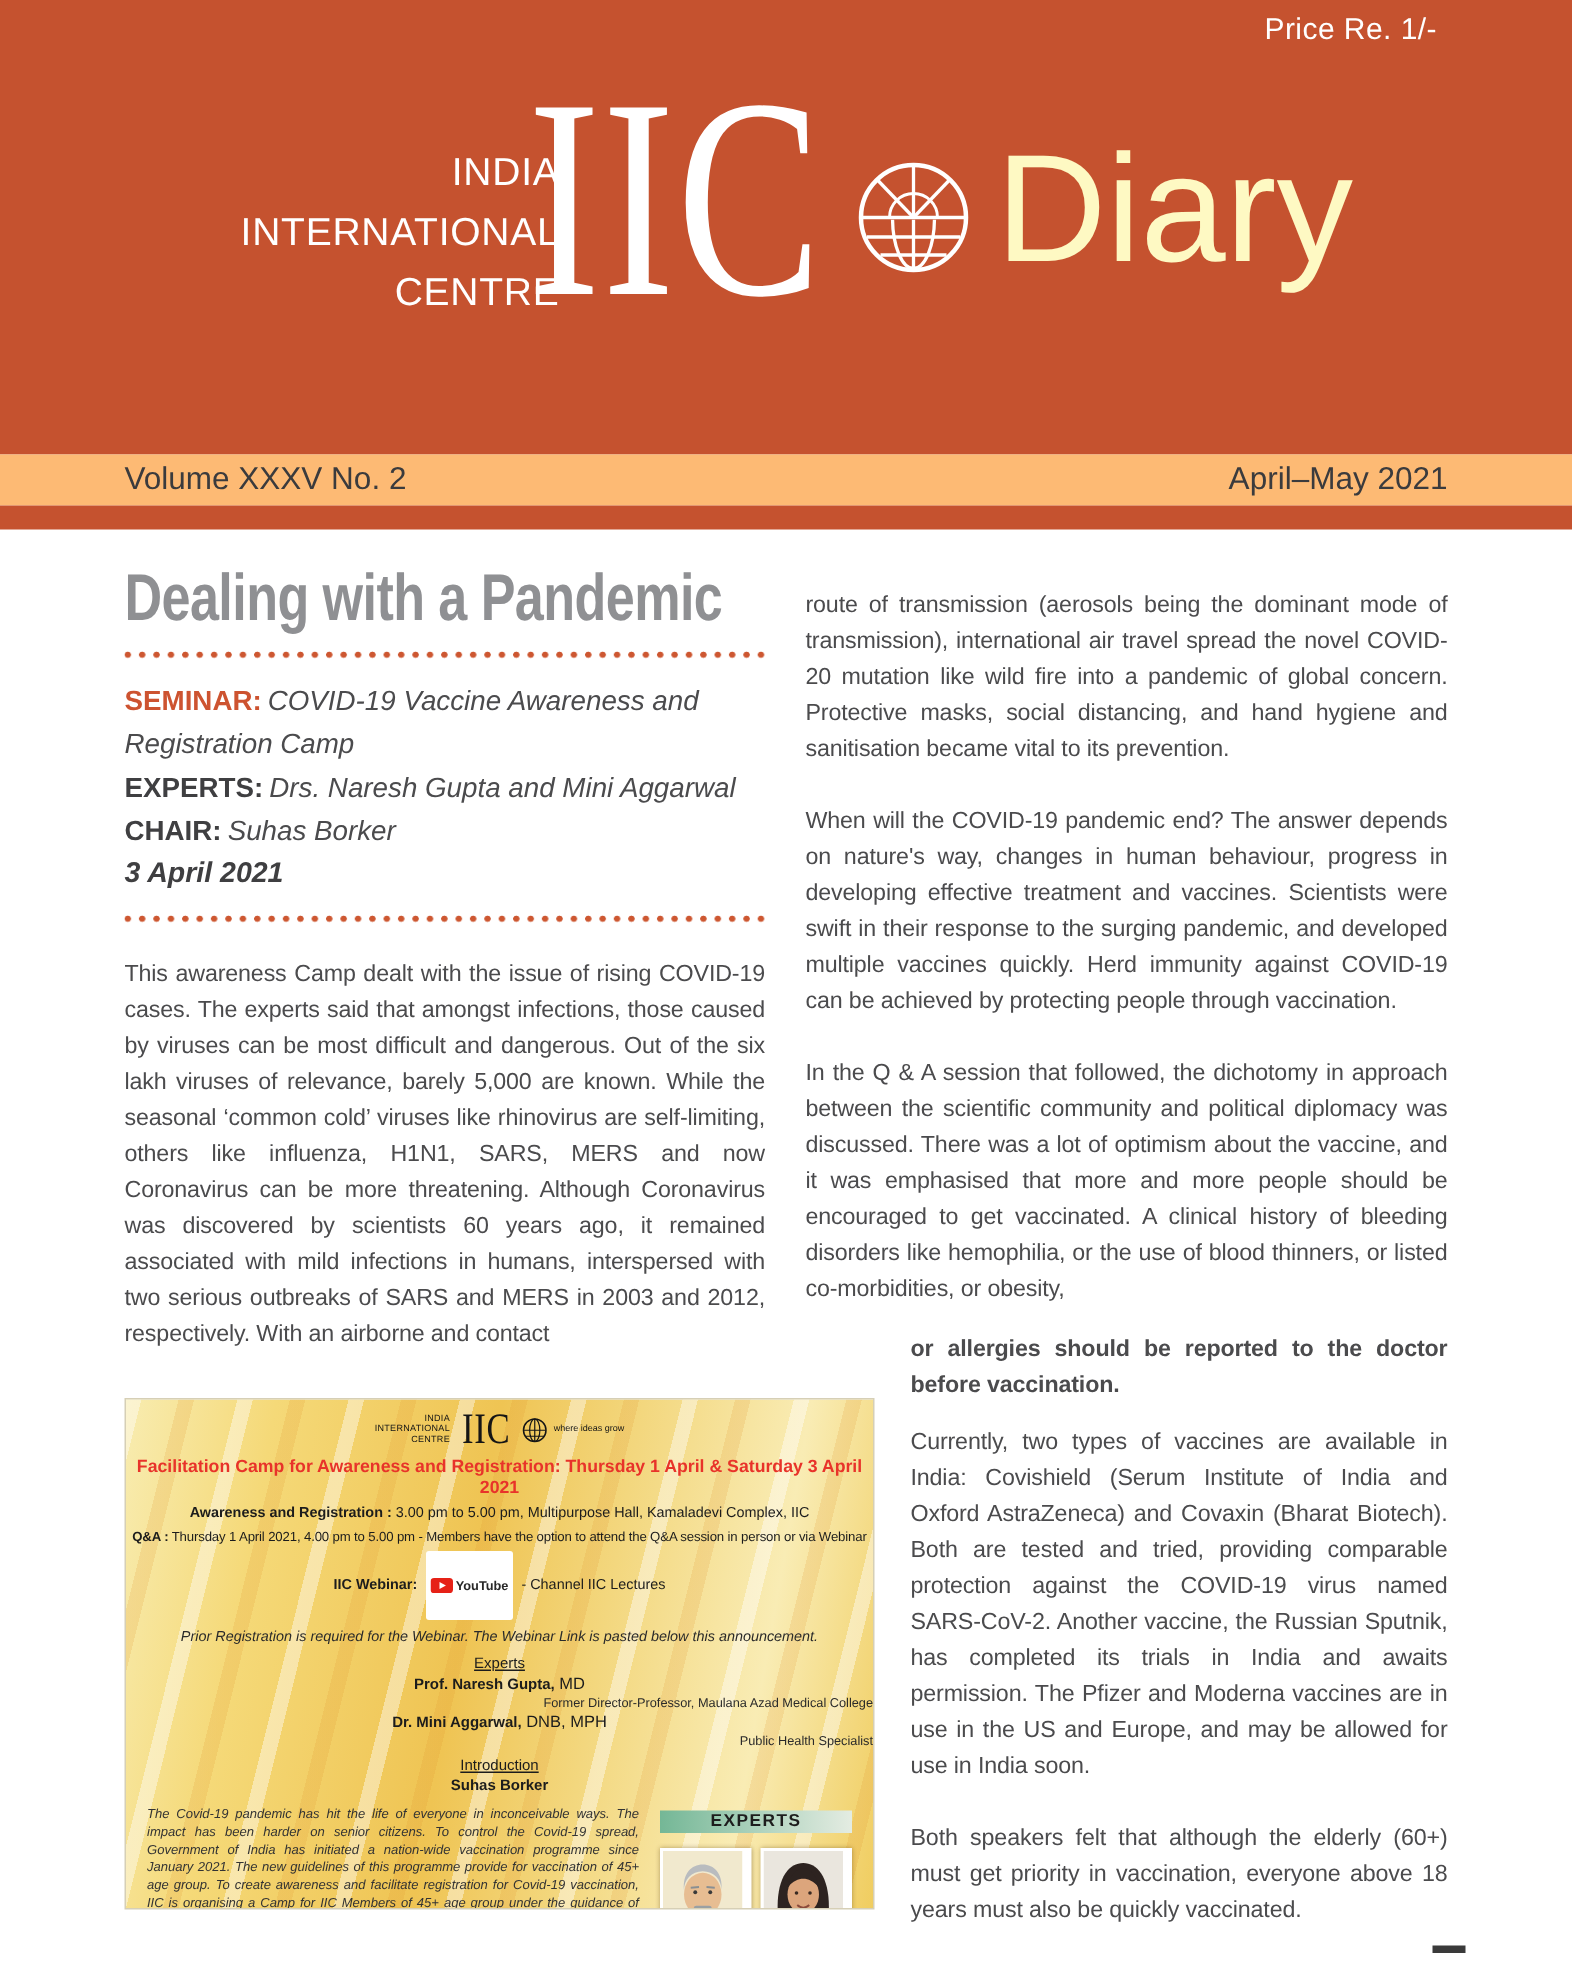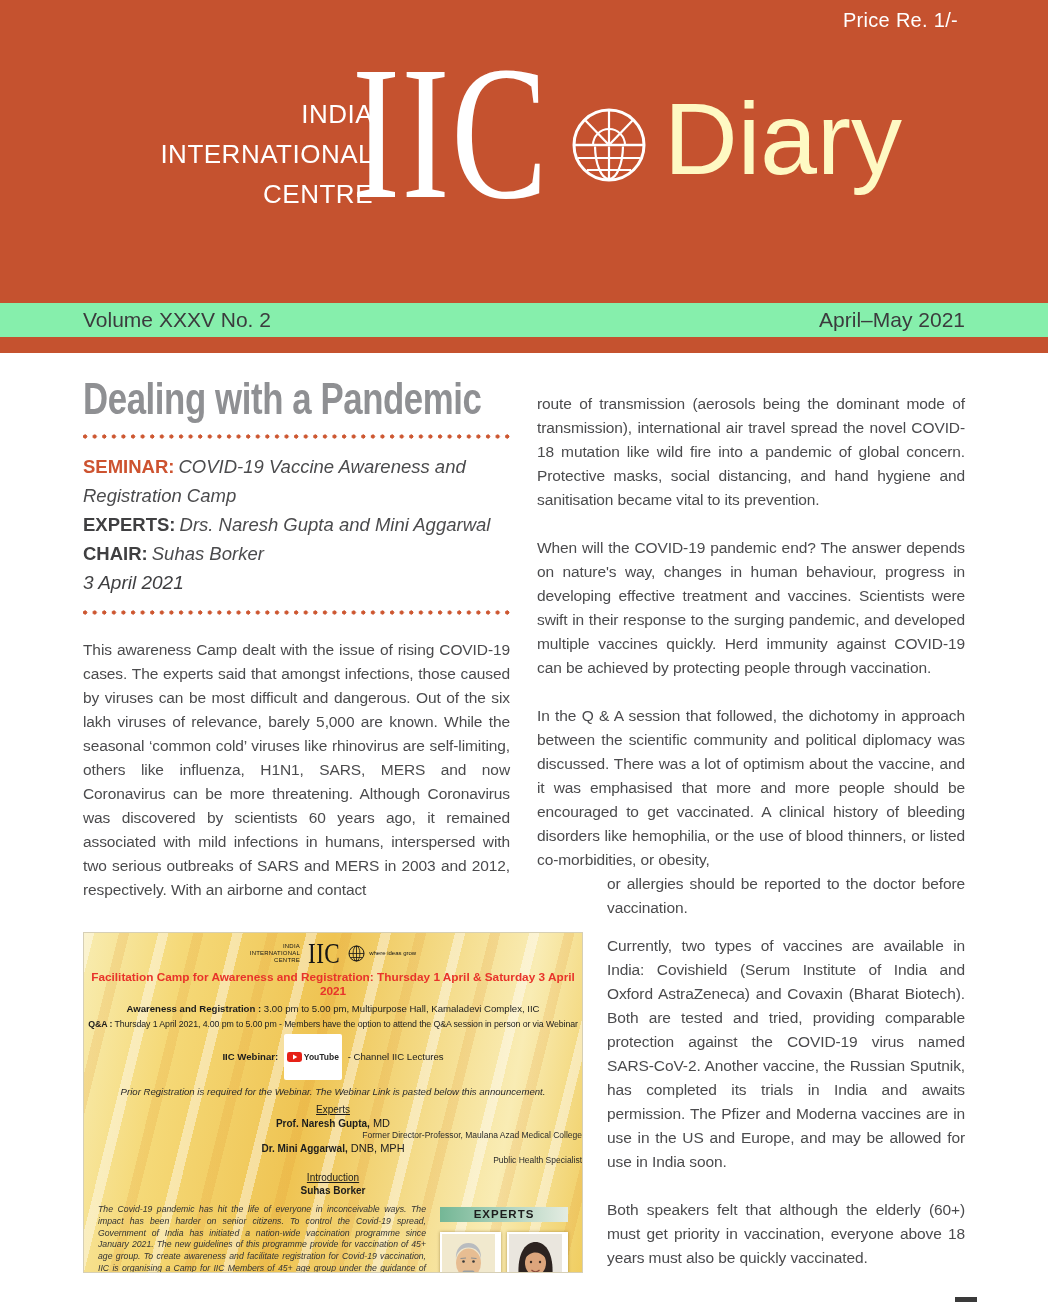--- a/index.html
+++ b/index.html
@@ -16,45 +16,45 @@
          font-size:26px; line-height:40px; letter-spacing:0.5px; }
   .org span { display:block; }
   .iic { position:absolute; left:352px; top:38px; color:#ffffff;
          font-family:"Liberation Serif", serif; font-size:190px; line-height:1;
          letter-spacing:2px; transform:scaleX(0.76); transform-origin:left top; }
   .globe { position:absolute; left:570px; top:106px; }
   .diary { position:absolute; left:664px; top:86px; color:#fef9c3;
            font-size:102px; line-height:1.05; letter-spacing:0px; }
 
   
-  .volume-bar { position:absolute; left:0; top:303px; width:1048px; height:34px; background:#86efac;
+  .volume-bar { position:absolute; left:0; top:303px; width:1048px; height:34px; background:#fdba74;
                 display:flex; justify-content:space-between; align-items:center; padding:0 83px;
                 color:#3b3b3d; font-size:21px; }
   .strip { position:absolute; left:0; top:337px; width:1048px; height:16px; background:#c5522f; }
 
   
   .col-left  { position:absolute; left:83px;  top:376px; width:427px; }
   .col-right { position:absolute; left:537px; top:392px; width:428px; }
 
   .title { color:#8f9093; font-size:44px; font-weight:700; line-height:46px; white-space:nowrap;
            transform:scaleX(0.79); transform-origin:left center; letter-spacing:-0.5px; }
   .dotted { height:5px; margin:12px 0 13px;
             background-image:radial-gradient(circle at 2.2px 2.5px, #cd5731 1.9px, transparent 2.3px);
             background-size:9.6px 5px; background-repeat:repeat-x; }
   .meta { font-size:18.5px; line-height:29px; color:#4b4b4d; }
   .meta .label { font-weight:700; color:#3f3f41; margin-right:4px;text-align:center; }
   .meta .label.orange { color:#cd5330; }
   .meta .value { font-style:italic; }
-  .meta-date { font-size:19px; line-height:30px; font-weight:400; font-style:italic; color:#3f3f41; }
+  .meta-date { font-size:19px; line-height:30px; font-weight:700; font-style:italic; color:#3f3f41; }
 
   .body-text { font-size:15.5px; line-height:24px; letter-spacing:-0.1px; color:#4b4b4d;
                text-align:justify; margin:0 0 24px 0; }
   .lead { margin-top:23px; margin-bottom:0; }
-  .nomargin { margin-bottom:0; }
-  .tail { margin-left:70px; margin-bottom:14px; }
+  .nomargin { margin-bottom:16px; }
+  .tail { margin-left:70px; margin-bottom:14px;font-weight:bold; }
   .indent { margin-left:70px; }
 
   
   .poster { position:absolute; left:83px; top:932px; width:500px; height:341px; overflow:hidden;
             border:1px solid #d6cfb6;
             background:linear-gradient(100deg,#f8ecb0 0%,#f5d978 18%,#efc453 45%,#f3d77e 62%,#f9ecb4 82%,#f0cd60 100%); }
   .poster::before { content:""; position:absolute; inset:0;
             background:repeating-linear-gradient(104deg, rgba(255,255,255,0.42) 0 10px,
               rgba(255,255,255,0) 10px 34px, rgba(223,145,42,0.17) 34px 44px, rgba(255,255,255,0) 44px 72px); }
   .poster > * { position:relative; }
@@ -143,21 +143,21 @@
     </p>
     <p class="meta">
       <span class="label">CHAIR:</span><span class="value">Suhas Borker</span>
     </p>
     <p class="meta-date">3 April 2021</p>
     <div class="dotted"></div>
     <p class="body-text lead">This awareness Camp dealt with the issue of rising COVID-19 cases. The experts said that amongst infections, those caused by viruses can be most difficult and dangerous. Out of the six lakh viruses of relevance, barely 5,000 are known. While the seasonal ‘common cold’ viruses like rhinovirus are self-limiting, others like influenza, H1N1, SARS, MERS and now Coronavirus can be more threatening. Although Coronavirus was discovered by scientists 60 years ago, it remained associated with mild infections in humans, interspersed with two serious outbreaks of SARS and MERS in 2003 and 2012, respectively. With an airborne and contact</p>
   </section>
 
   <section class="col-right">
-    <p class="body-text">route of transmission (aerosols being the dominant mode of transmission), international air travel spread the novel COVID-18 mutation like wild fire into a pandemic of global concern. Protective masks, social distancing, and hand hygiene and sanitisation became vital to its prevention.</p>
+    <p class="body-text">route of transmission (aerosols being the dominant mode of transmission), international air travel spread the novel COVID-20 mutation like wild fire into a pandemic of global concern. Protective masks, social distancing, and hand hygiene and sanitisation became vital to its prevention.</p>
     <p class="body-text">When will the COVID-19 pandemic end? The answer depends on nature's way, changes in human behaviour, progress in developing effective treatment and vaccines. Scientists were swift in their response to the surging pandemic, and developed multiple vaccines quickly. Herd immunity against COVID-19 can be achieved by protecting people through vaccination.</p>
     <p class="body-text nomargin">In the Q &amp; A session that followed, the dichotomy in approach between the scientific community and political diplomacy was discussed. There was a lot of optimism about the vaccine, and it was emphasised that more and more people should be encouraged to get vaccinated. A clinical history of bleeding disorders like hemophilia, or the use of blood thinners, or listed co-morbidities, or obesity,</p>
     <p class="body-text tail">or allergies should be reported to the doctor before vaccination.</p>
     <p class="body-text indent">Currently, two types of vaccines are available in India: Covishield (Serum Institute of India and Oxford AstraZeneca) and Covaxin (Bharat Biotech). Both are tested and tried, providing comparable protection against the COVID-19 virus named SARS-CoV-2. Another vaccine, the Russian Sputnik, has completed its trials in India and awaits permission. The Pfizer and Moderna vaccines are in use in the US and Europe, and may be allowed for use in India soon.</p>
     <p class="body-text indent">Both speakers felt that although the elderly (60+) must get priority in vaccination, everyone above 18 years must also be quickly vaccinated.</p>
   </section>
 
   <figure class="poster">
     <div class="p-logo">
       <div class="p-org">

